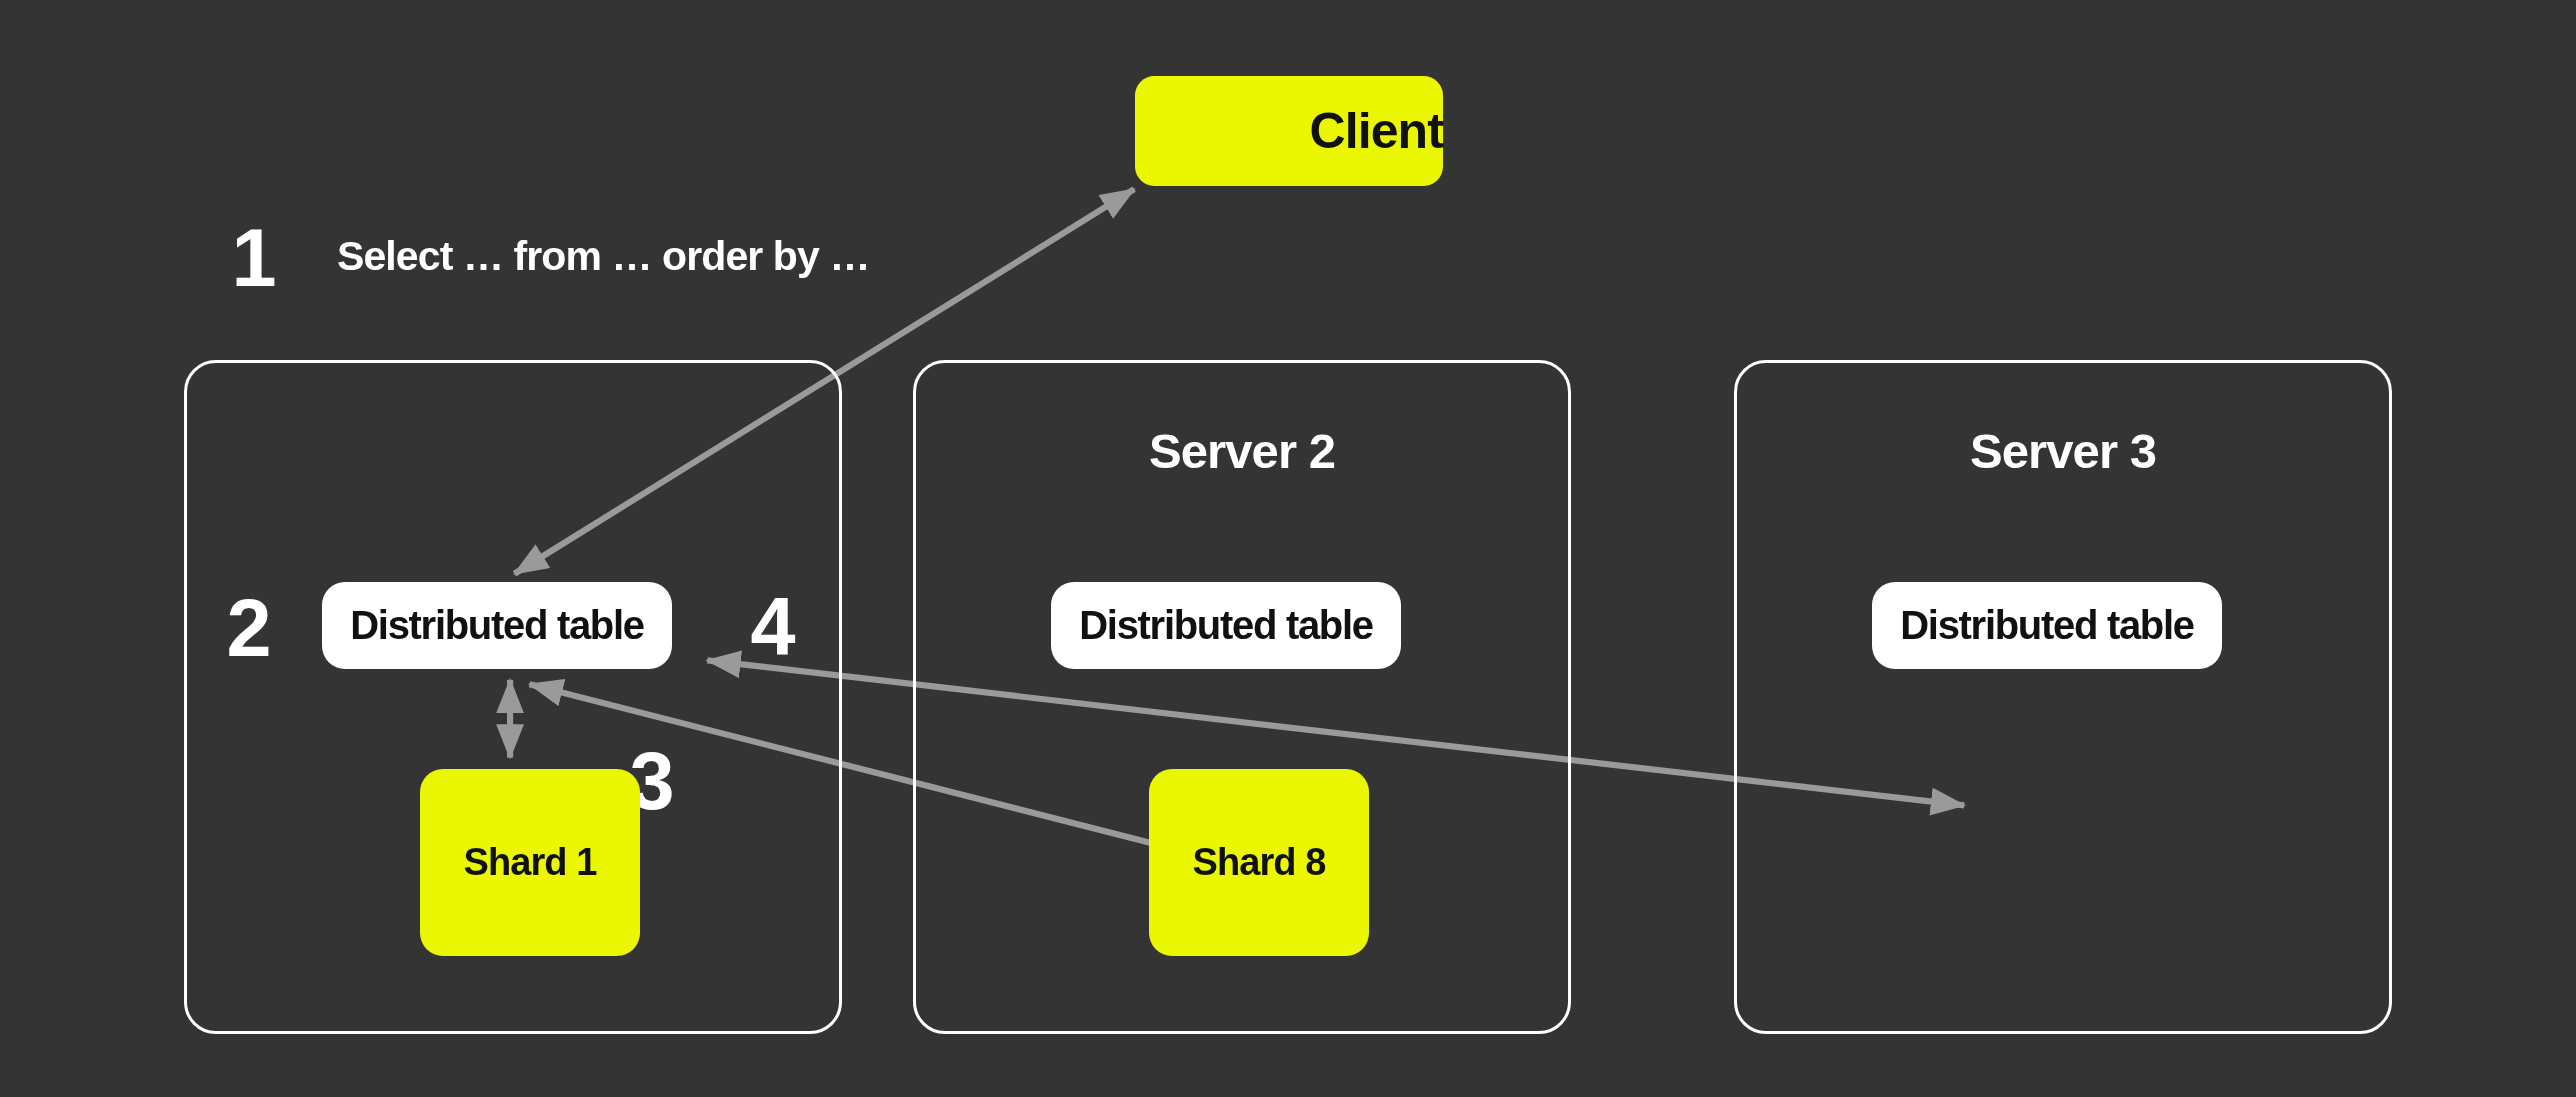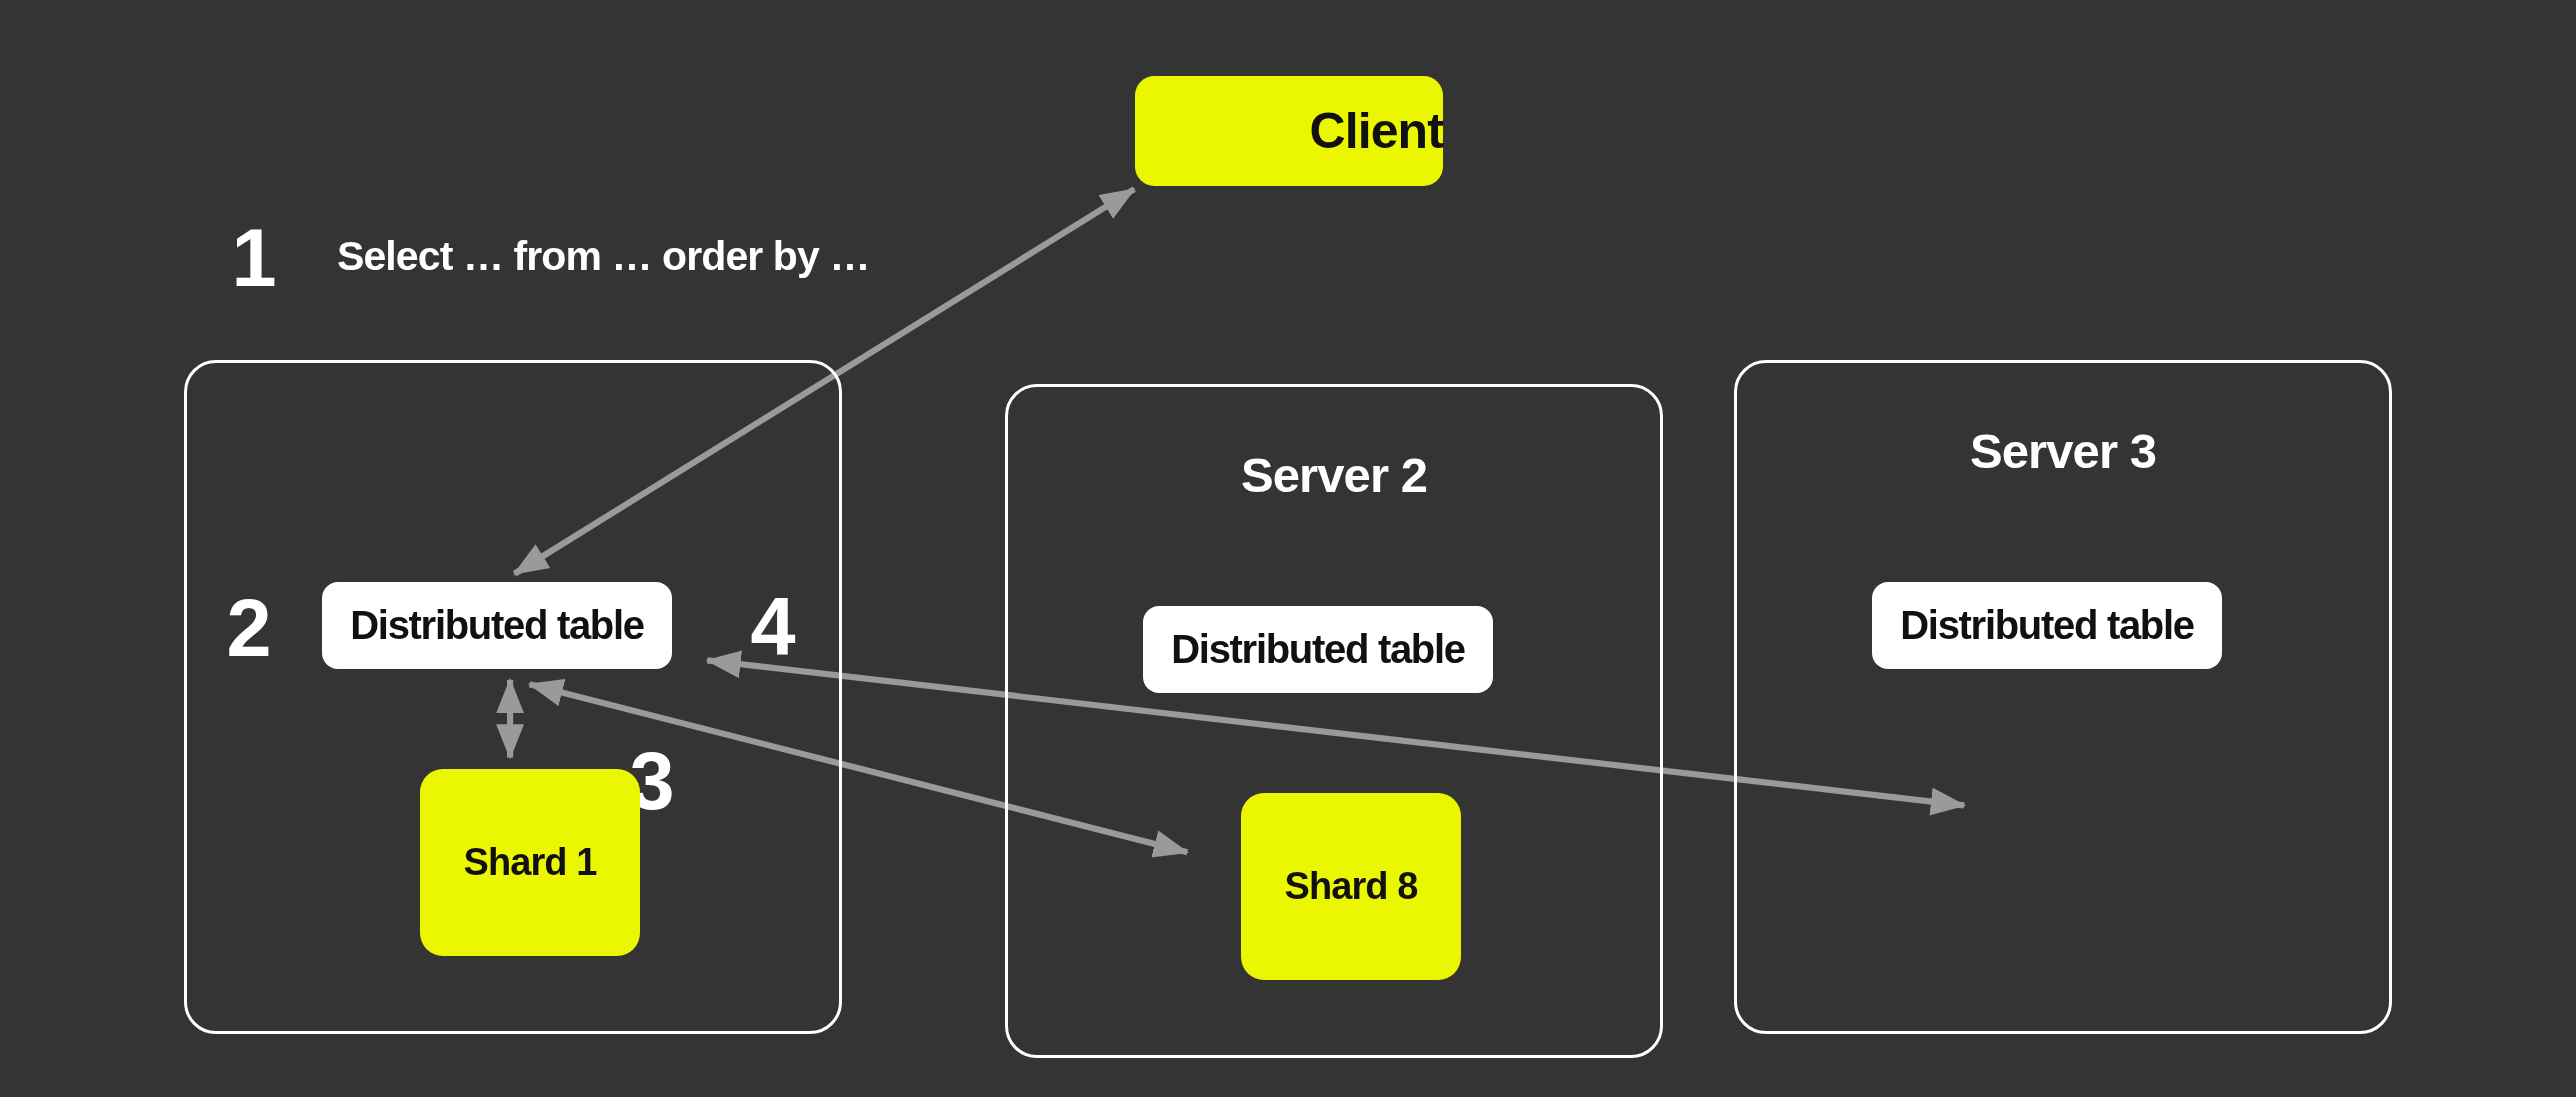--- a/index.html
+++ b/index.html
@@ -64,36 +64,36 @@
   }
   .server-box {
     position: absolute;
     top: 360px;
     width: 658px; height: 674px;
     border: 3.5px solid var(--color-border_white, #fff);
     border-radius: 32px;
     box-sizing: border-box;
   }
   .server-box.s1 { left: 184px; }
-  .server-box.s2 { left: 1005px; margin-top: 24px; }
+  .server-box.s2 { left: 913px; }
   .server-box.s3 { left: 1734px; }
   .server-title {
     position: absolute;
     left: 0; right: 0; top: 64px;
     text-align: center;
     font-size: 49px; font-weight: 700; letter-spacing: -0.9px;
     color: var(--color-text_light, #fff);
     line-height: 1;
   }
   .dist-table {
     position: absolute;
     left: 135px; top: 219px;
     width: 350px; height: 87px;
     background: var(--color-box_white, #fff);
-    border-radius: 16px;
+    border-radius: 23px;
     display: flex; align-items: center; justify-content: center;
   }
   .dist-table-label {
     font-size: 40px; font-weight: 700; letter-spacing: -1.3px;
     color: var(--color-text_dark, #111);
     white-space: nowrap;
   }
   .shard-box {
     position: absolute;
     left: 233px; top: 406px;

